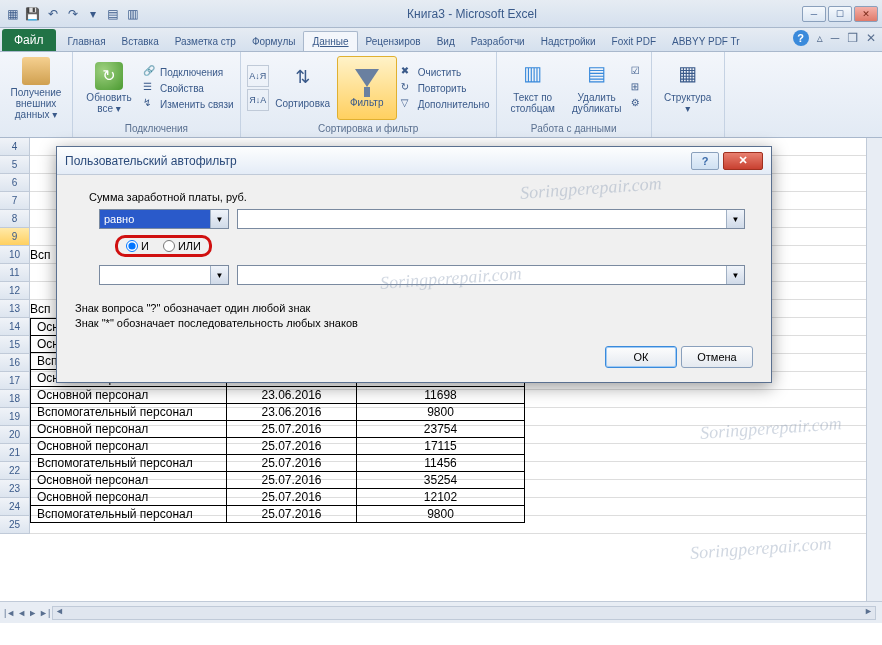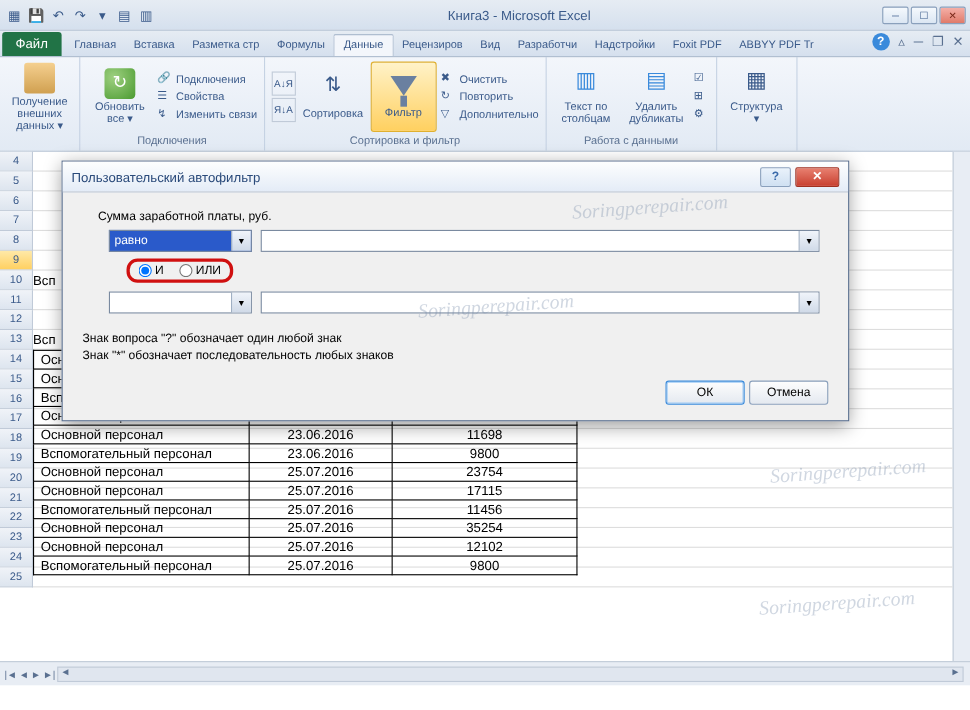--- a/index.html
+++ b/index.html
@@ -11,21 +11,21 @@
   .qat-icon { width: 18px; height: 18px; display: flex; align-items: center; justify-content: center; font-size: 12px; color: #3a5a8a; }
   .title-center { flex: 1; text-align: center; color: #3a5a8a; font-size: 12px; }
   .winbtns { display: flex; gap: 2px; padding-right: 4px; }
   .winbtn { width: 24px; height: 16px; border: 1px solid #8aa0bc; background: linear-gradient(#f5f9fd,#dbe6f3); border-radius: 2px; display: flex; align-items: center; justify-content: center; font-size: 9px; color: #3a5a8a; }
   .winbtn.red { background: linear-gradient(#f5b0a8,#e07a6a); color: #7a2a1a; }
 
   
   .ribbon-tabs { height: 24px; background: linear-gradient(#e6ecf3,#d5e0ee); display: flex; align-items: flex-end; padding-left: 2px; border-bottom: 1px solid #a9b8cc; position: relative; }
   .file-tab { background: #217346; color: #fff; padding: 4px 12px; border-radius: 3px 3px 0 0; font-size: 12px; margin-right: 4px; }
   .tab { padding: 4px 8px; color: #3a5a8a; font-size: 10px; cursor: default; white-space: nowrap; }
-  .tab.active { background: #f3f6fb; border: 1px solid #a9b8cc; border-bottom: none; border-radius: 2px 2px 0 0; }
+  .tab.active { background: #f3f6fb; border: 1px solid #a9b8cc; border-bottom: none; border-radius: 2px 2px 0 0; text-decoration: underline; }
   .help-area { position: absolute; right: 6px; top: 2px; display: flex; gap: 8px; align-items: center; }
   .help-icon { width: 16px; height: 16px; border-radius: 50%; background: #3a8adb; color: #fff; font-size: 11px; display: flex; align-items: center; justify-content: center; font-weight: bold; }
 
   
   .ribbon { height: 86px; background: linear-gradient(#f3f6fb,#e2eaf4); border-bottom: 1px solid #a9b8cc; display: flex; }
   .group { border-right: 1px solid #c5d2e3; padding: 2px 6px; display: flex; flex-direction: column; }
   .group-main { flex: 1; display: flex; align-items: center; gap: 4px; }
   .group-label { text-align: center; color: #5a7090; font-size: 10px; padding: 1px 0; }
   .big-btn { display: flex; flex-direction: column; align-items: center; justify-content: center; width: 60px; height: 64px; text-align: center; color: #3a5a8a; font-size: 10px; line-height: 1.1; }
   .big-btn .icon { width: 28px; height: 28px; margin-bottom: 2px; }

